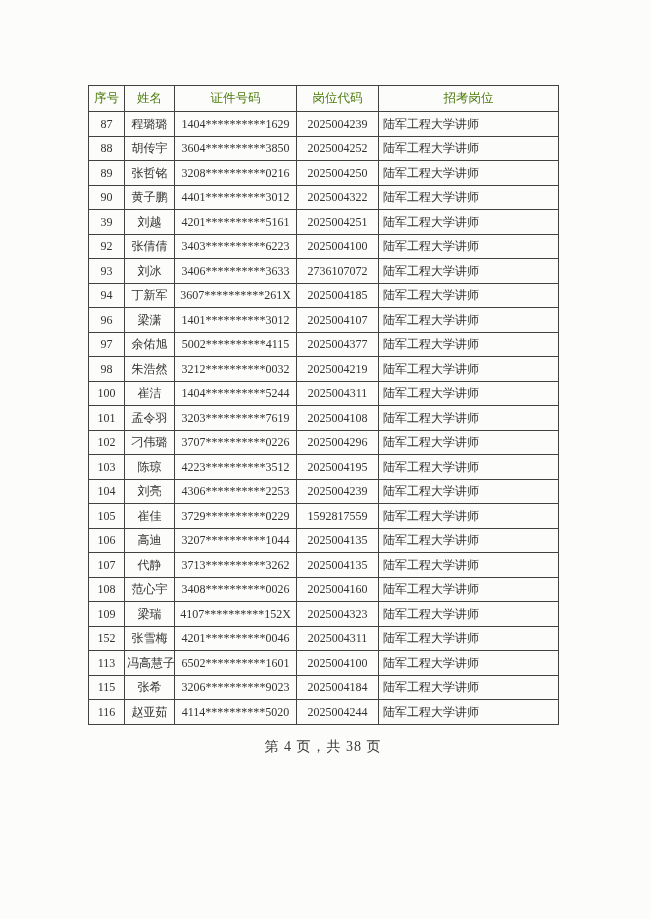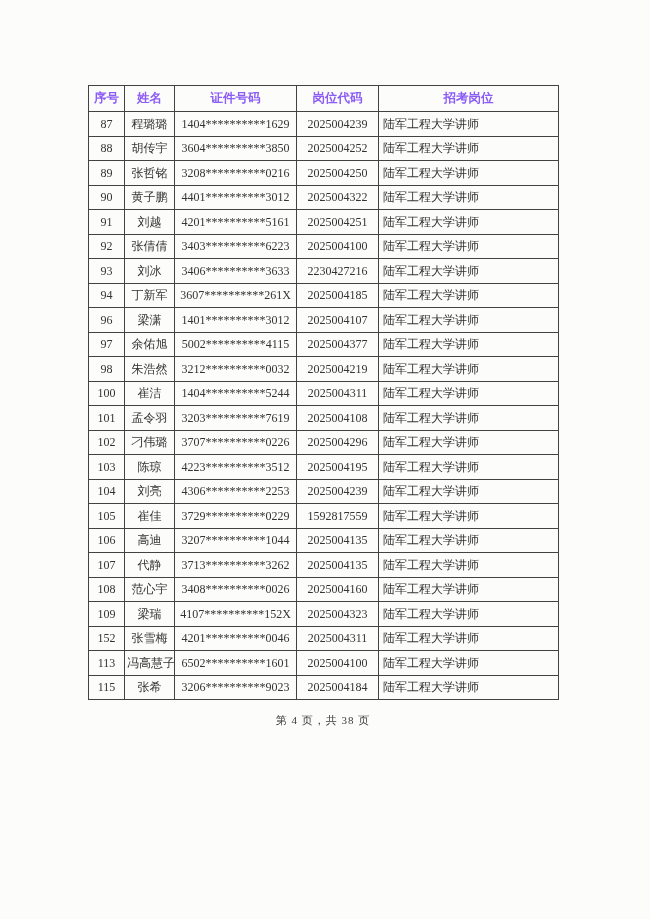--- a/index.html
+++ b/index.html
@@ -33,43 +33,43 @@
     font-size: 12px;
     line-height: 1;
     padding: 0 2px;
     text-align: center;
     height: 23.5px;
     white-space: nowrap;
     overflow: hidden;
     color: #333;
   }
   table.roster th {
-    font-weight: bold;
+    font-weight: normal;
     font-size: 12.5px;
     height: 25px;
-    color: #8b5cf6;
+    color: #4d7c0f;
     margin-left: 28px;
   }
   
   table.roster td:last-child {
     text-align: left;
     padding-left: 4px;
   }
   col.c-no   { width: 36px; }
   col.c-name { width: 50px; }
   col.c-id   { width: 122px; }
   col.c-code { width: 82px; }
   col.c-job  { width: 180px; }
 
   .footer {
     width: 470px;
     margin-left: 88px;
     margin-top: 13px;
     text-align: center;
-    font-size: 11px;
+    font-size: 14px;
     color: #3a3a3a;
     letter-spacing: 1px;
   }
 </style>
 </head>
 <body>
 
 <div class="page">
 
   <table class="roster">
@@ -112,38 +112,38 @@
           <td>陆军工程大学讲师</td>
         </tr>
         <tr>
           <td>90</td>
           <td>黄子鹏</td>
           <td>4401**********3012</td>
           <td>2025004322</td>
           <td>陆军工程大学讲师</td>
         </tr>
         <tr>
-          <td>91</td>
+          <td>39</td>
           <td>刘越</td>
           <td>4201**********5161</td>
           <td>2025004251</td>
           <td>陆军工程大学讲师</td>
         </tr>
         <tr>
           <td>92</td>
           <td>张倩倩</td>
           <td>3403**********6223</td>
           <td>2025004100</td>
           <td>陆军工程大学讲师</td>
         </tr>
         <tr>
           <td>93</td>
           <td>刘冰</td>
           <td>3406**********3633</td>
-          <td>2230427216</td>
+          <td>2736107072</td>
           <td>陆军工程大学讲师</td>
         </tr>
         <tr>
           <td>94</td>
           <td>丁新军</td>
           <td>3607**********261X</td>
           <td>2025004185</td>
           <td>陆军工程大学讲师</td>
         </tr>
         <tr>
@@ -251,18 +251,25 @@
           <td>2025004100</td>
           <td>陆军工程大学讲师</td>
         </tr>
         <tr>
           <td>115</td>
           <td>张希</td>
           <td>3206**********9023</td>
           <td>2025004184</td>
           <td>陆军工程大学讲师</td>
         </tr>
+        <tr>
+          <td>116</td>
+          <td>赵亚茹</td>
+          <td>4114**********5020</td>
+          <td>2025004244</td>
+          <td>陆军工程大学讲师</td>
+        </tr>
       </tbody>
   </table>
 
   <div class="footer">第 4 页，共 38 页</div>
 
 </div>
 
 </body></html>

